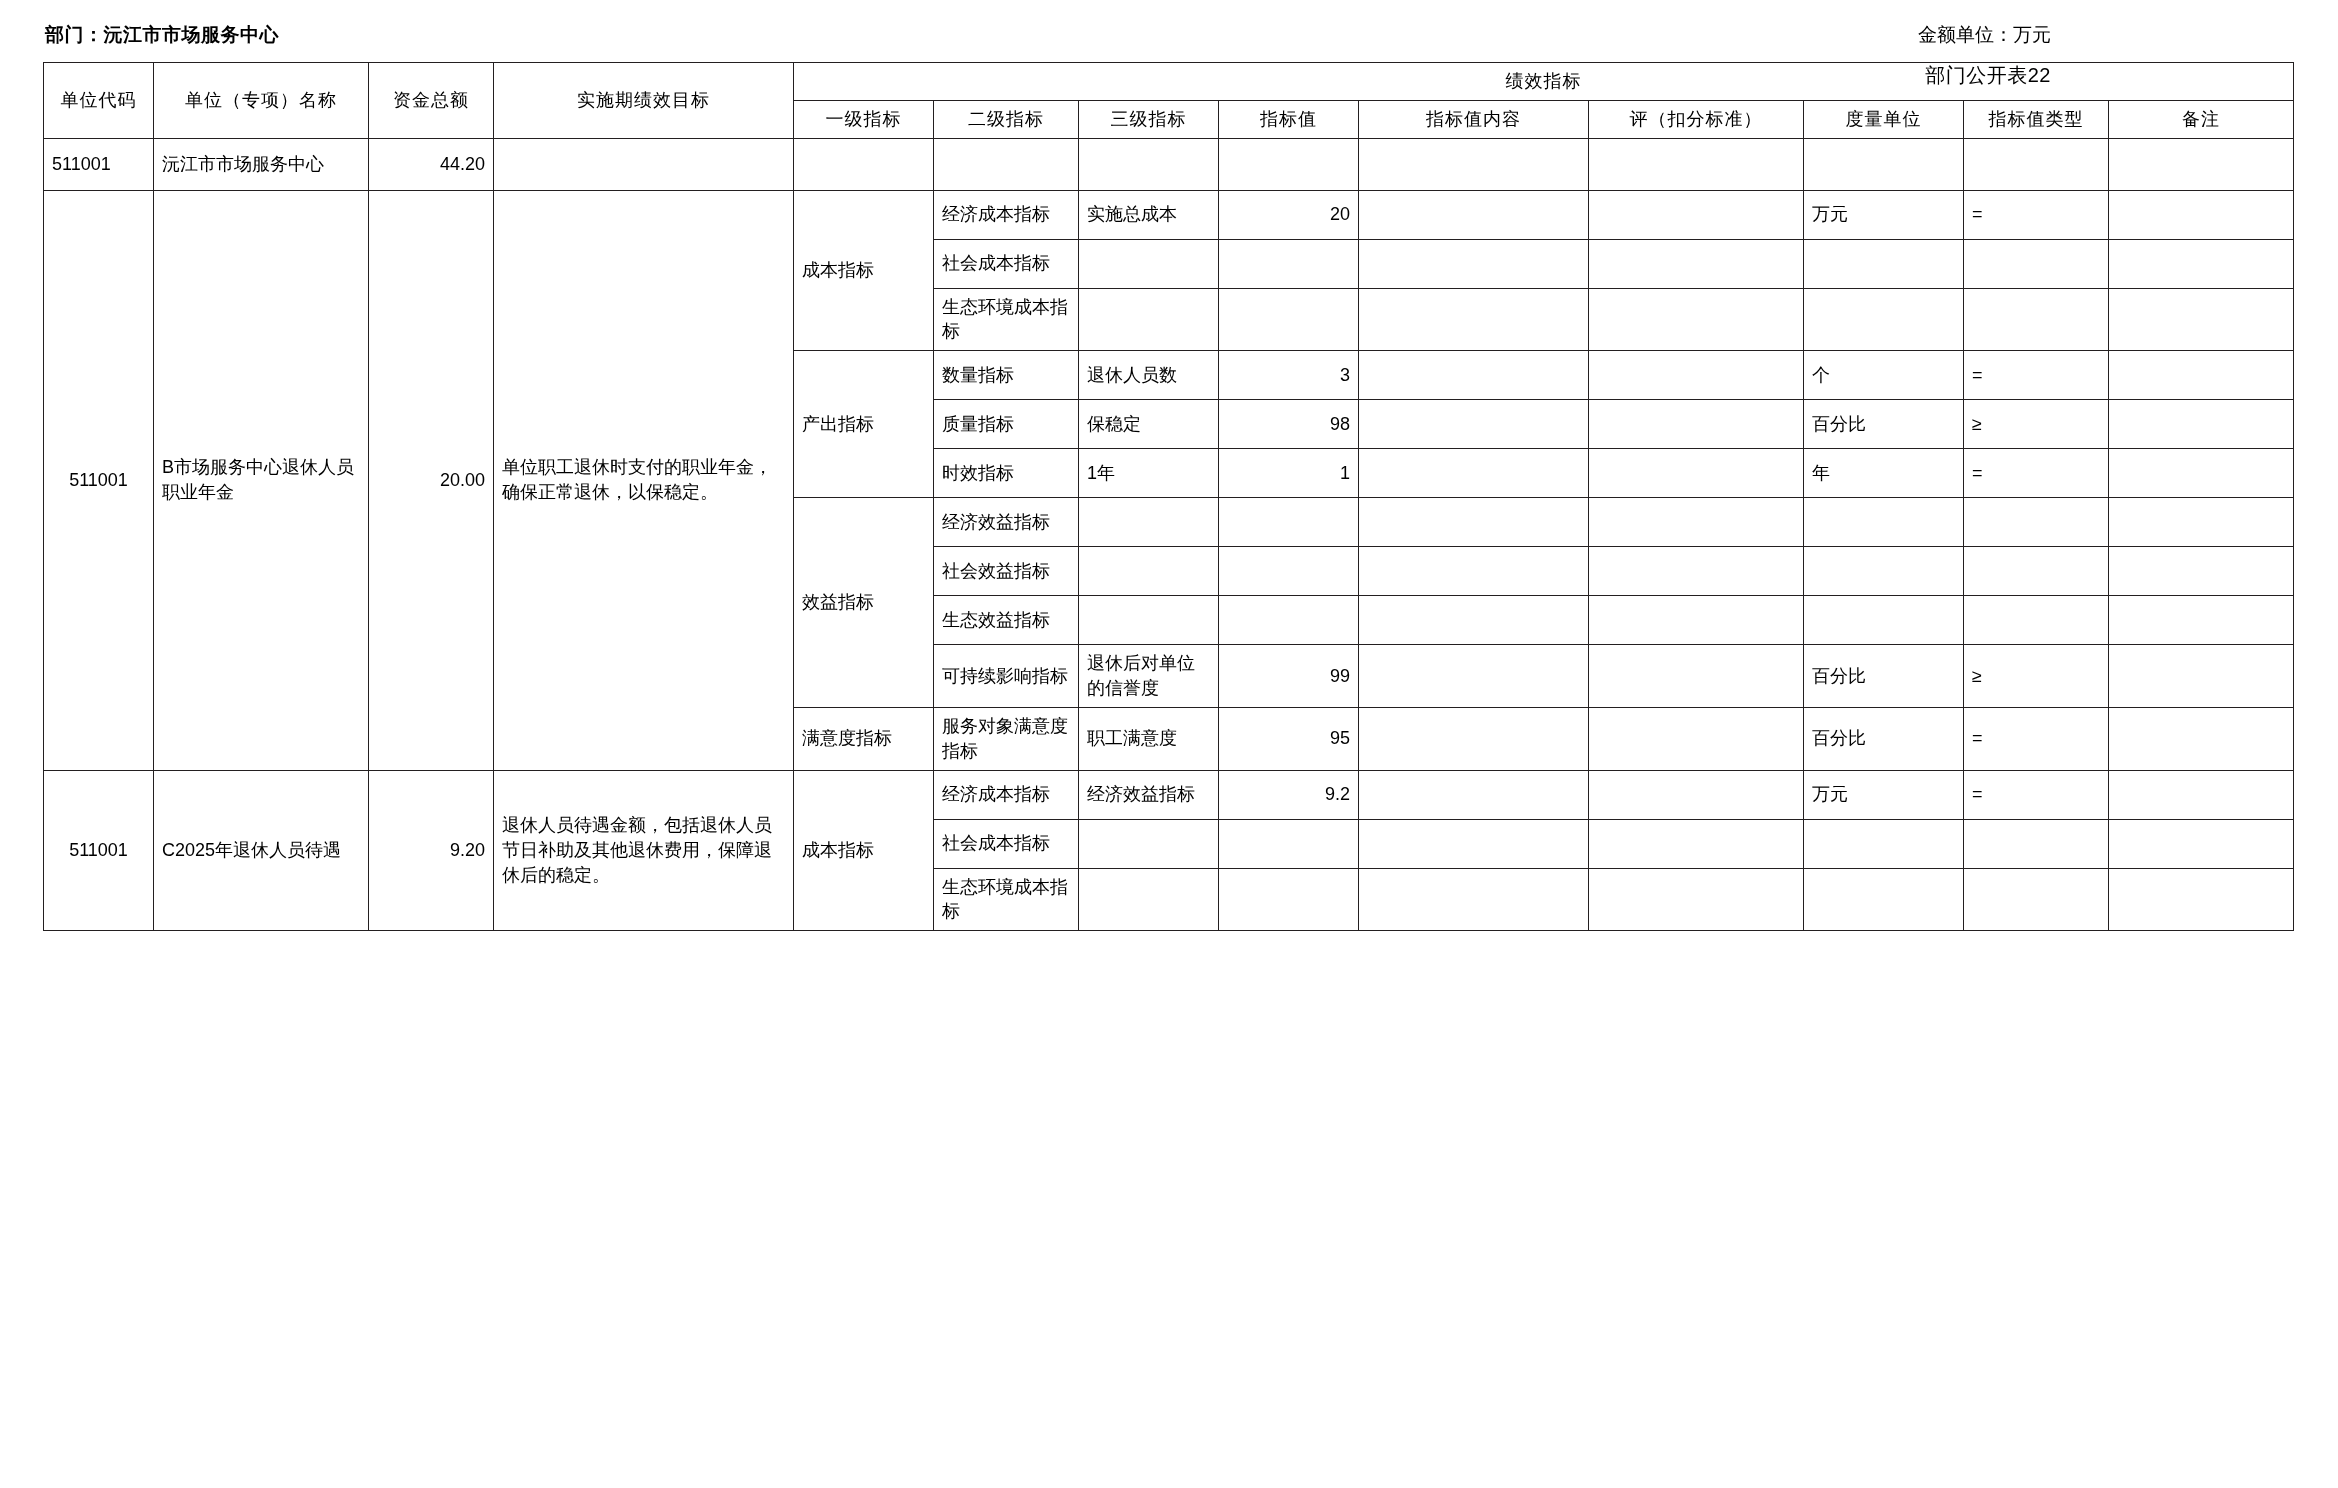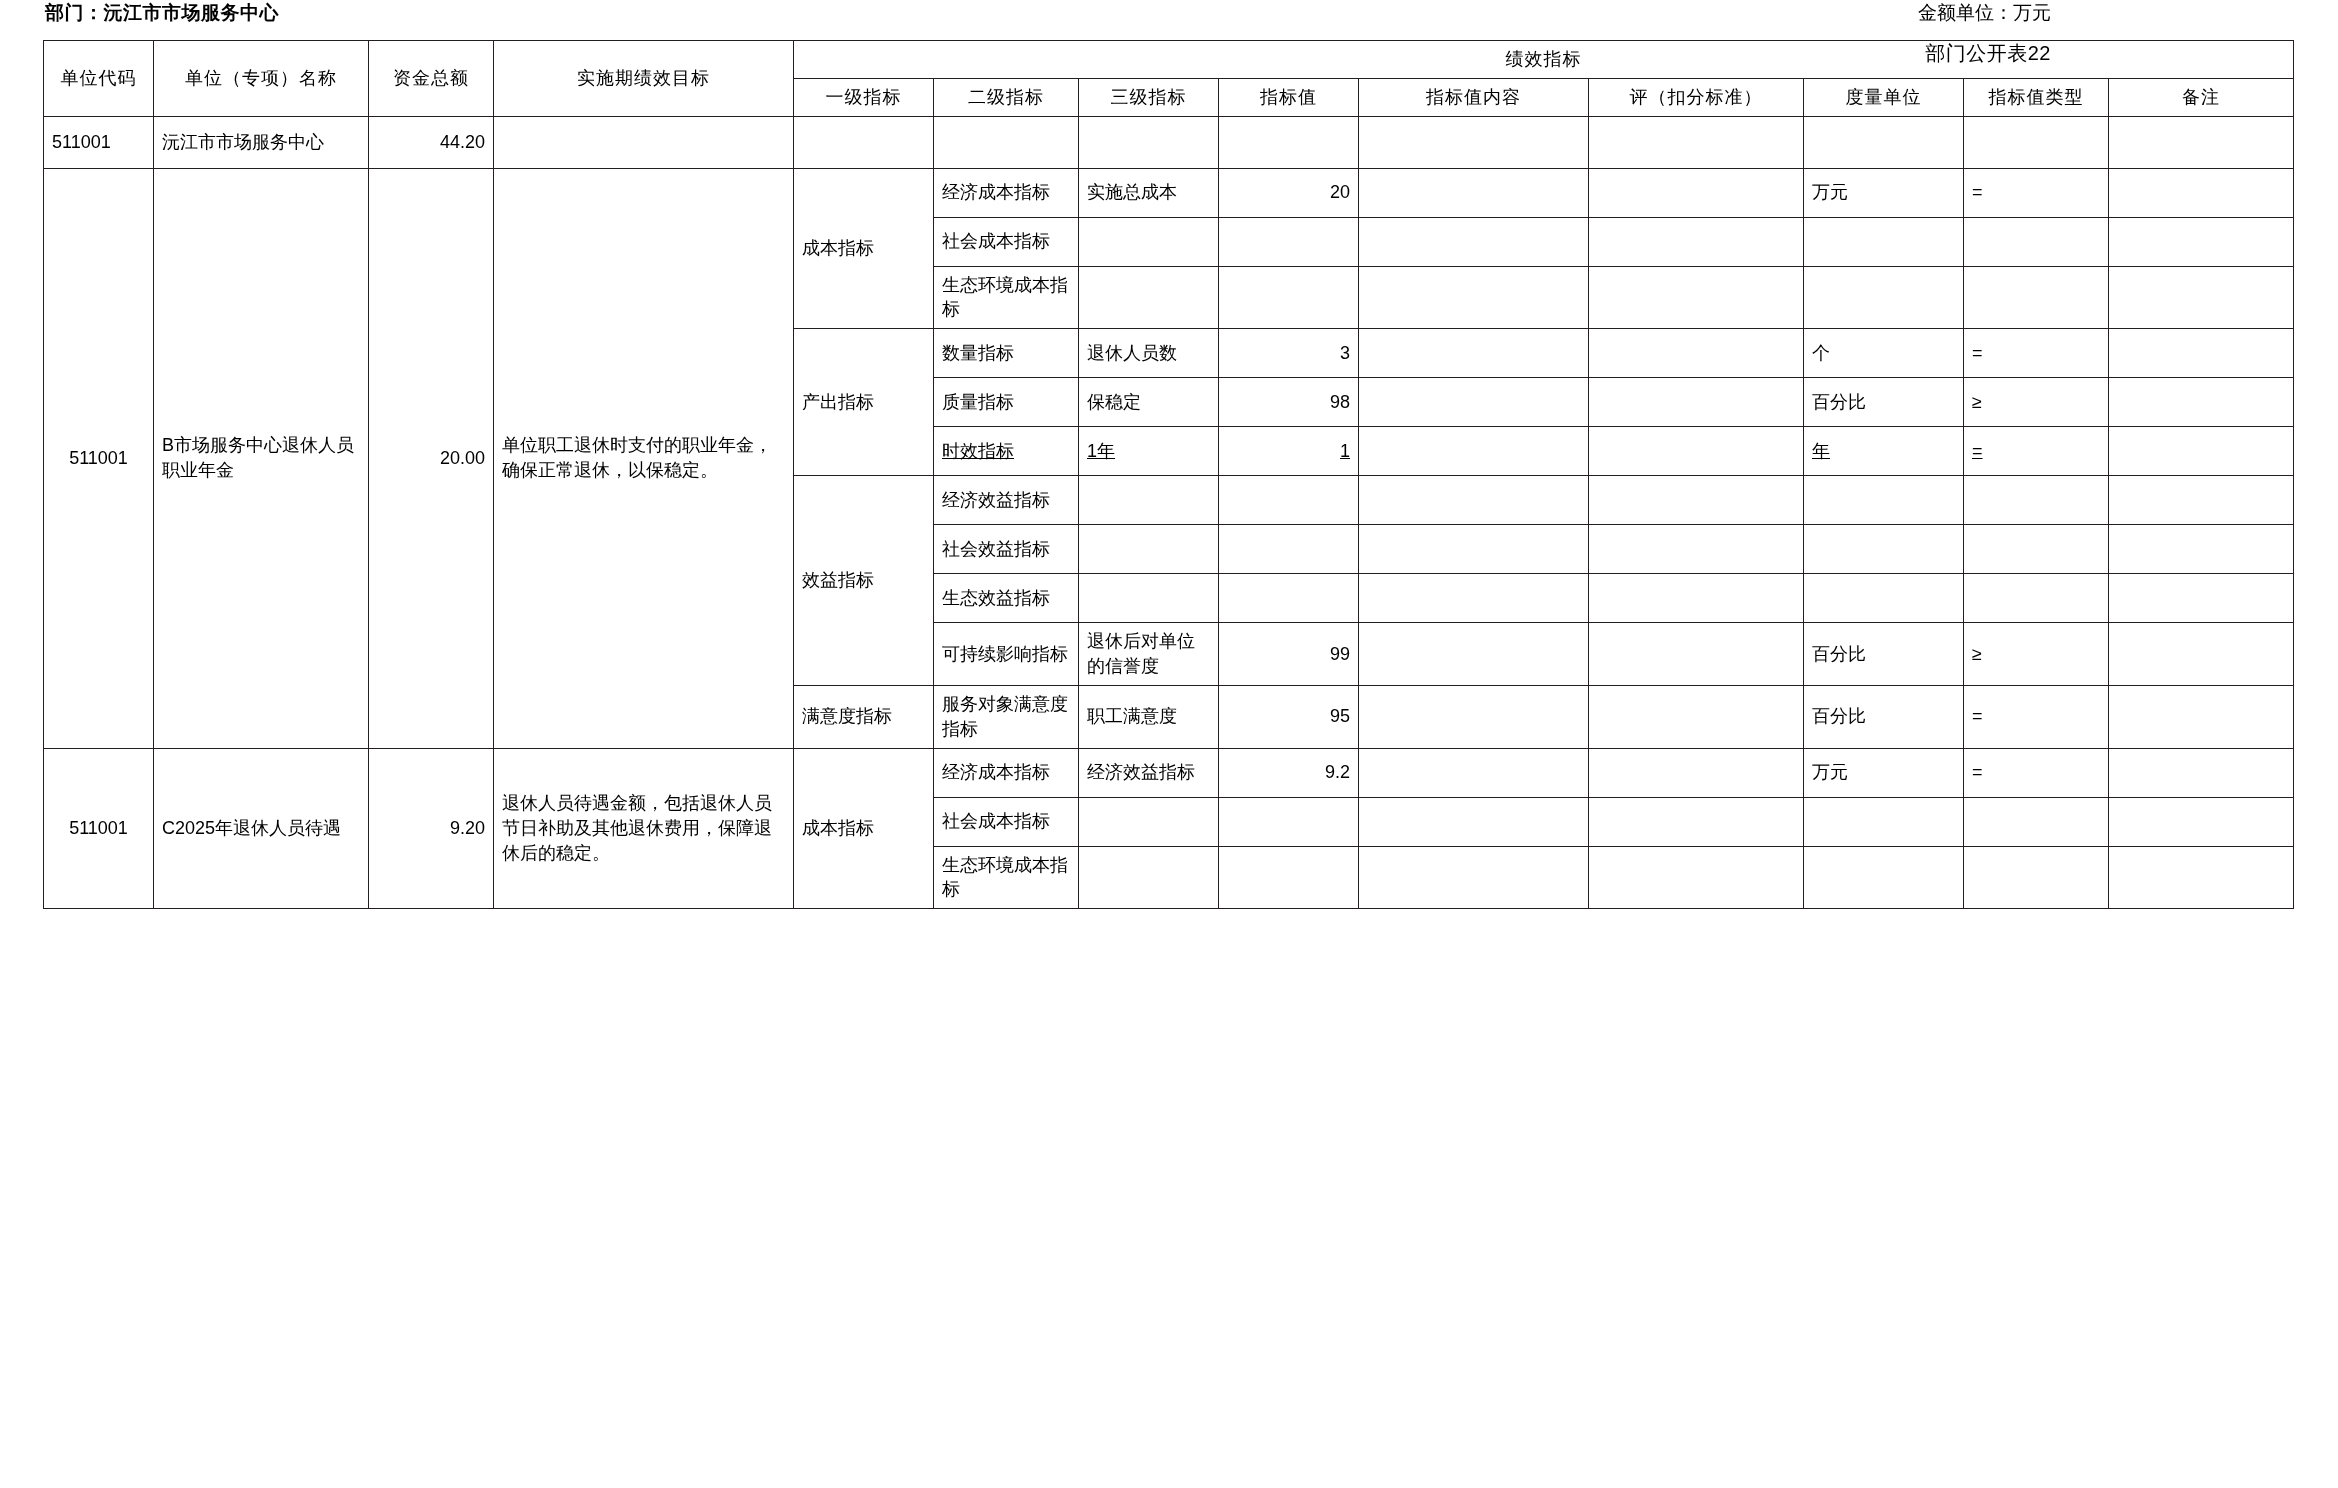--- a/index.html
+++ b/index.html
@@ -32,20 +32,21 @@
     text-align: center;
     font-size: 40px;
     font-weight: bold;
     letter-spacing: 2px;
     padding-top: 72px;
     font-family: "Liberation Serif", "DejaVu Serif", serif;
   }
   .meta-row {
     position: relative;
     height: 40px;
+    margin-top: 22px;
     font-size: 19px;
     font-weight: bold;
   }
   .meta-left {
     position: absolute;
     left: 5px;
     top: 0;
     letter-spacing: 0.5px;
   }
   .meta-right {
@@ -195,21 +196,21 @@
         <tr style="height: 49px;">
           <td class="l">质量指标</td>
           <td class="l">保稳定</td>
           <td class="num">98</td>
           <td class="l"></td>
           <td class="l"></td>
           <td class="l">百分比</td>
           <td class="l">≥</td>
           <td class="l"></td>
         </tr>
-        <tr style="height: 49px; text-decoration: underline;">
+        <tr style="height: 49px;">
           <td class="l">时效指标</td>
           <td class="l">1年</td>
           <td class="num">1</td>
           <td class="l"></td>
           <td class="l"></td>
           <td class="l">年</td>
           <td class="l">=</td>
           <td class="l"></td>
         </tr>
         <tr style="height: 49px;">

